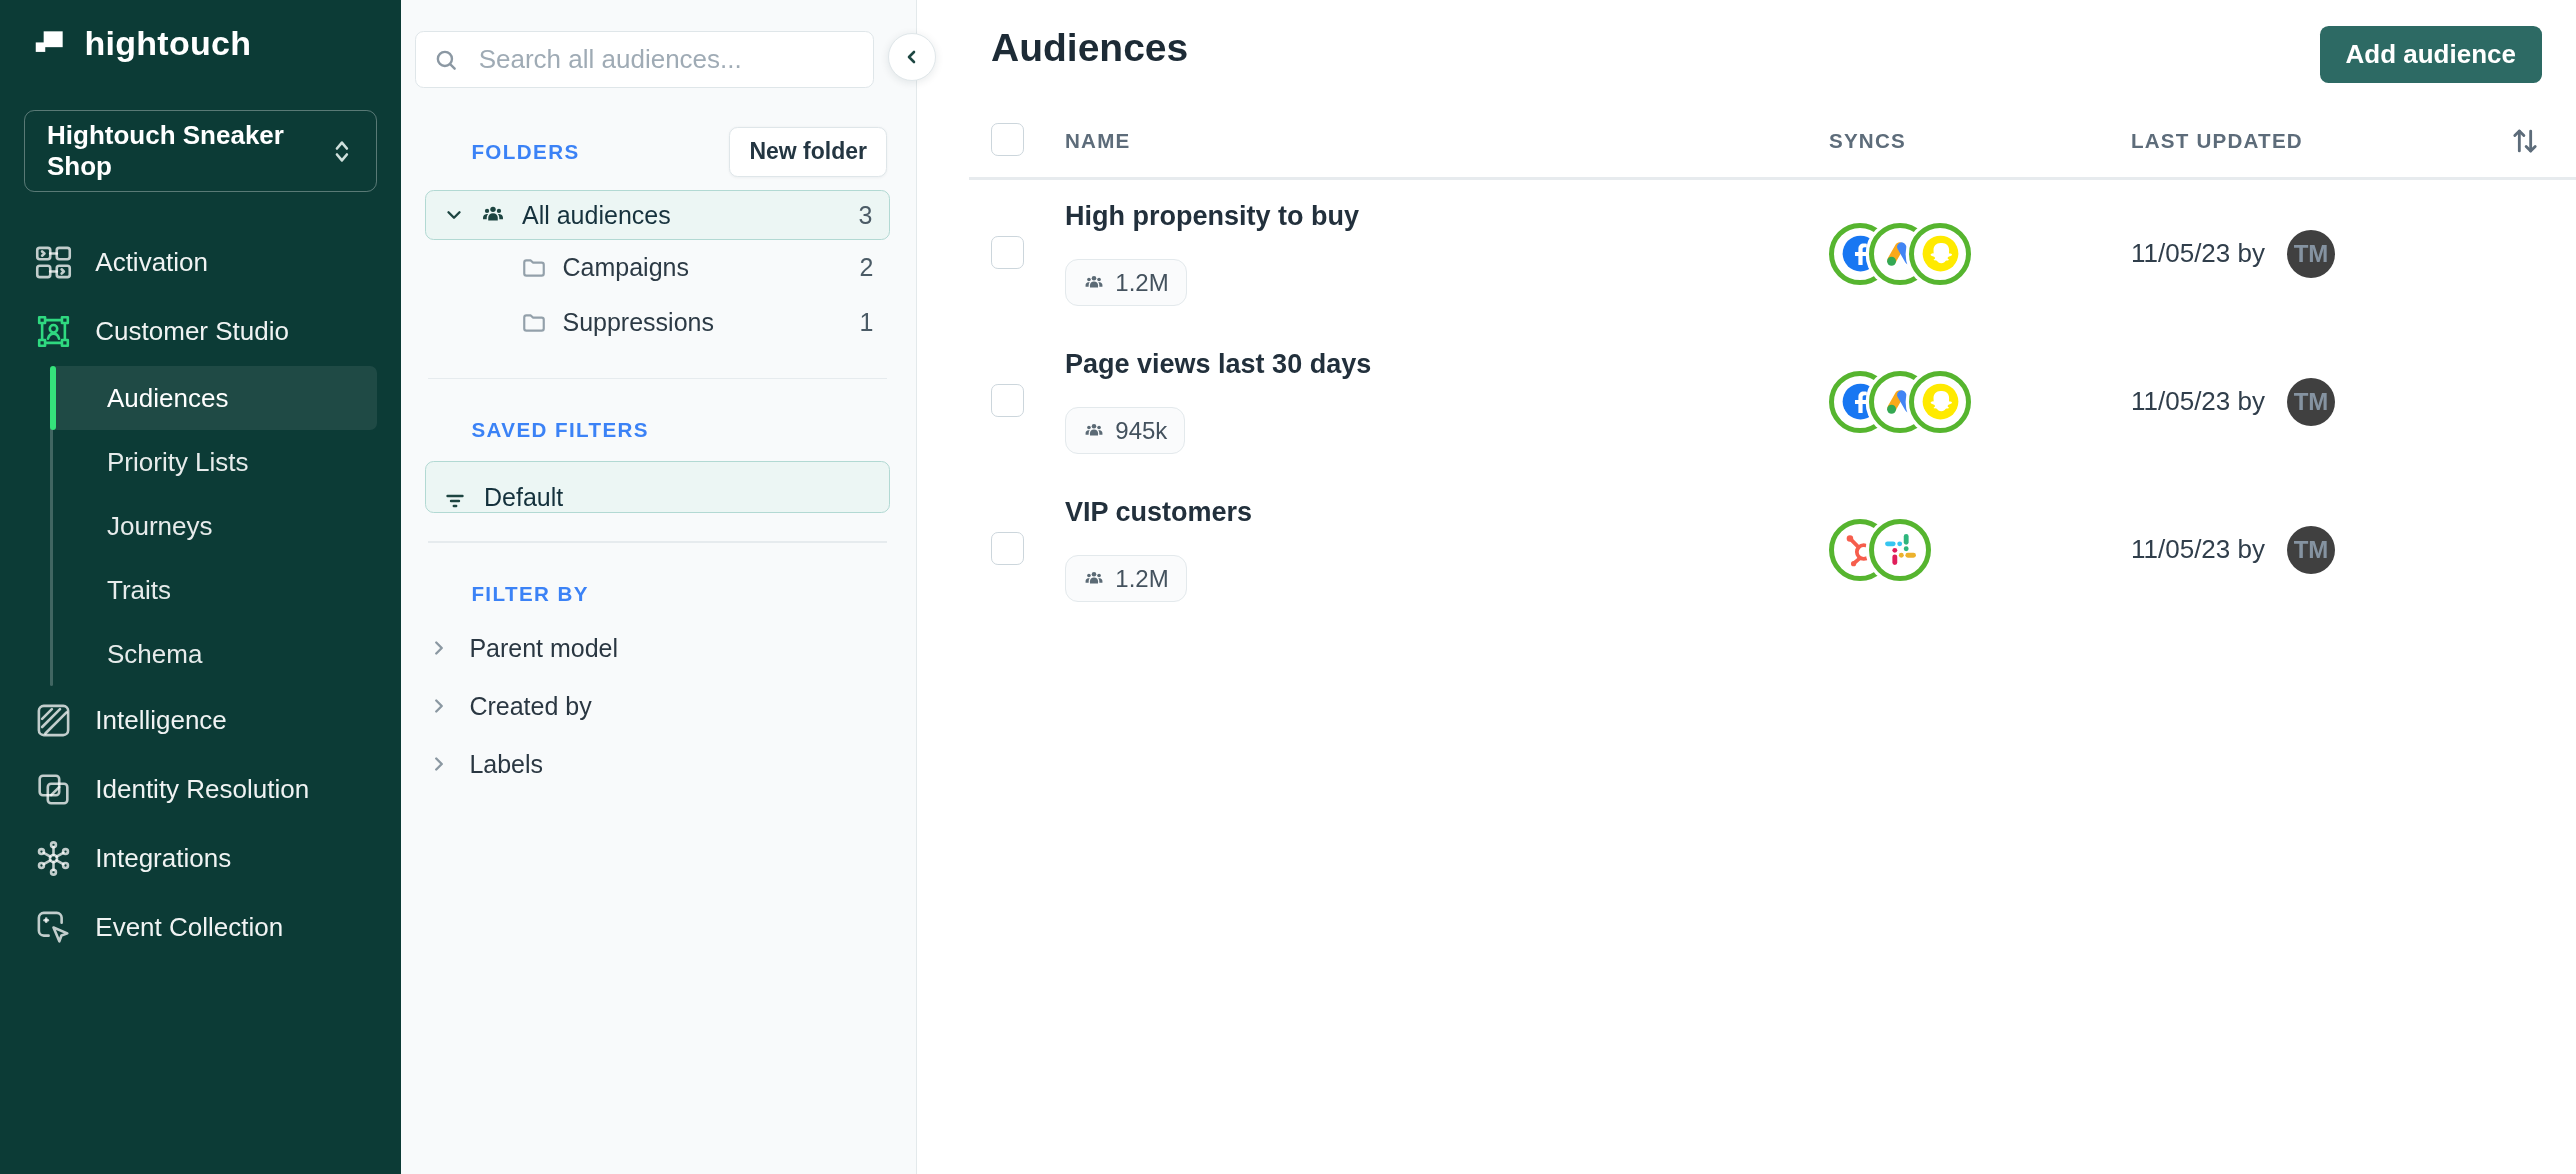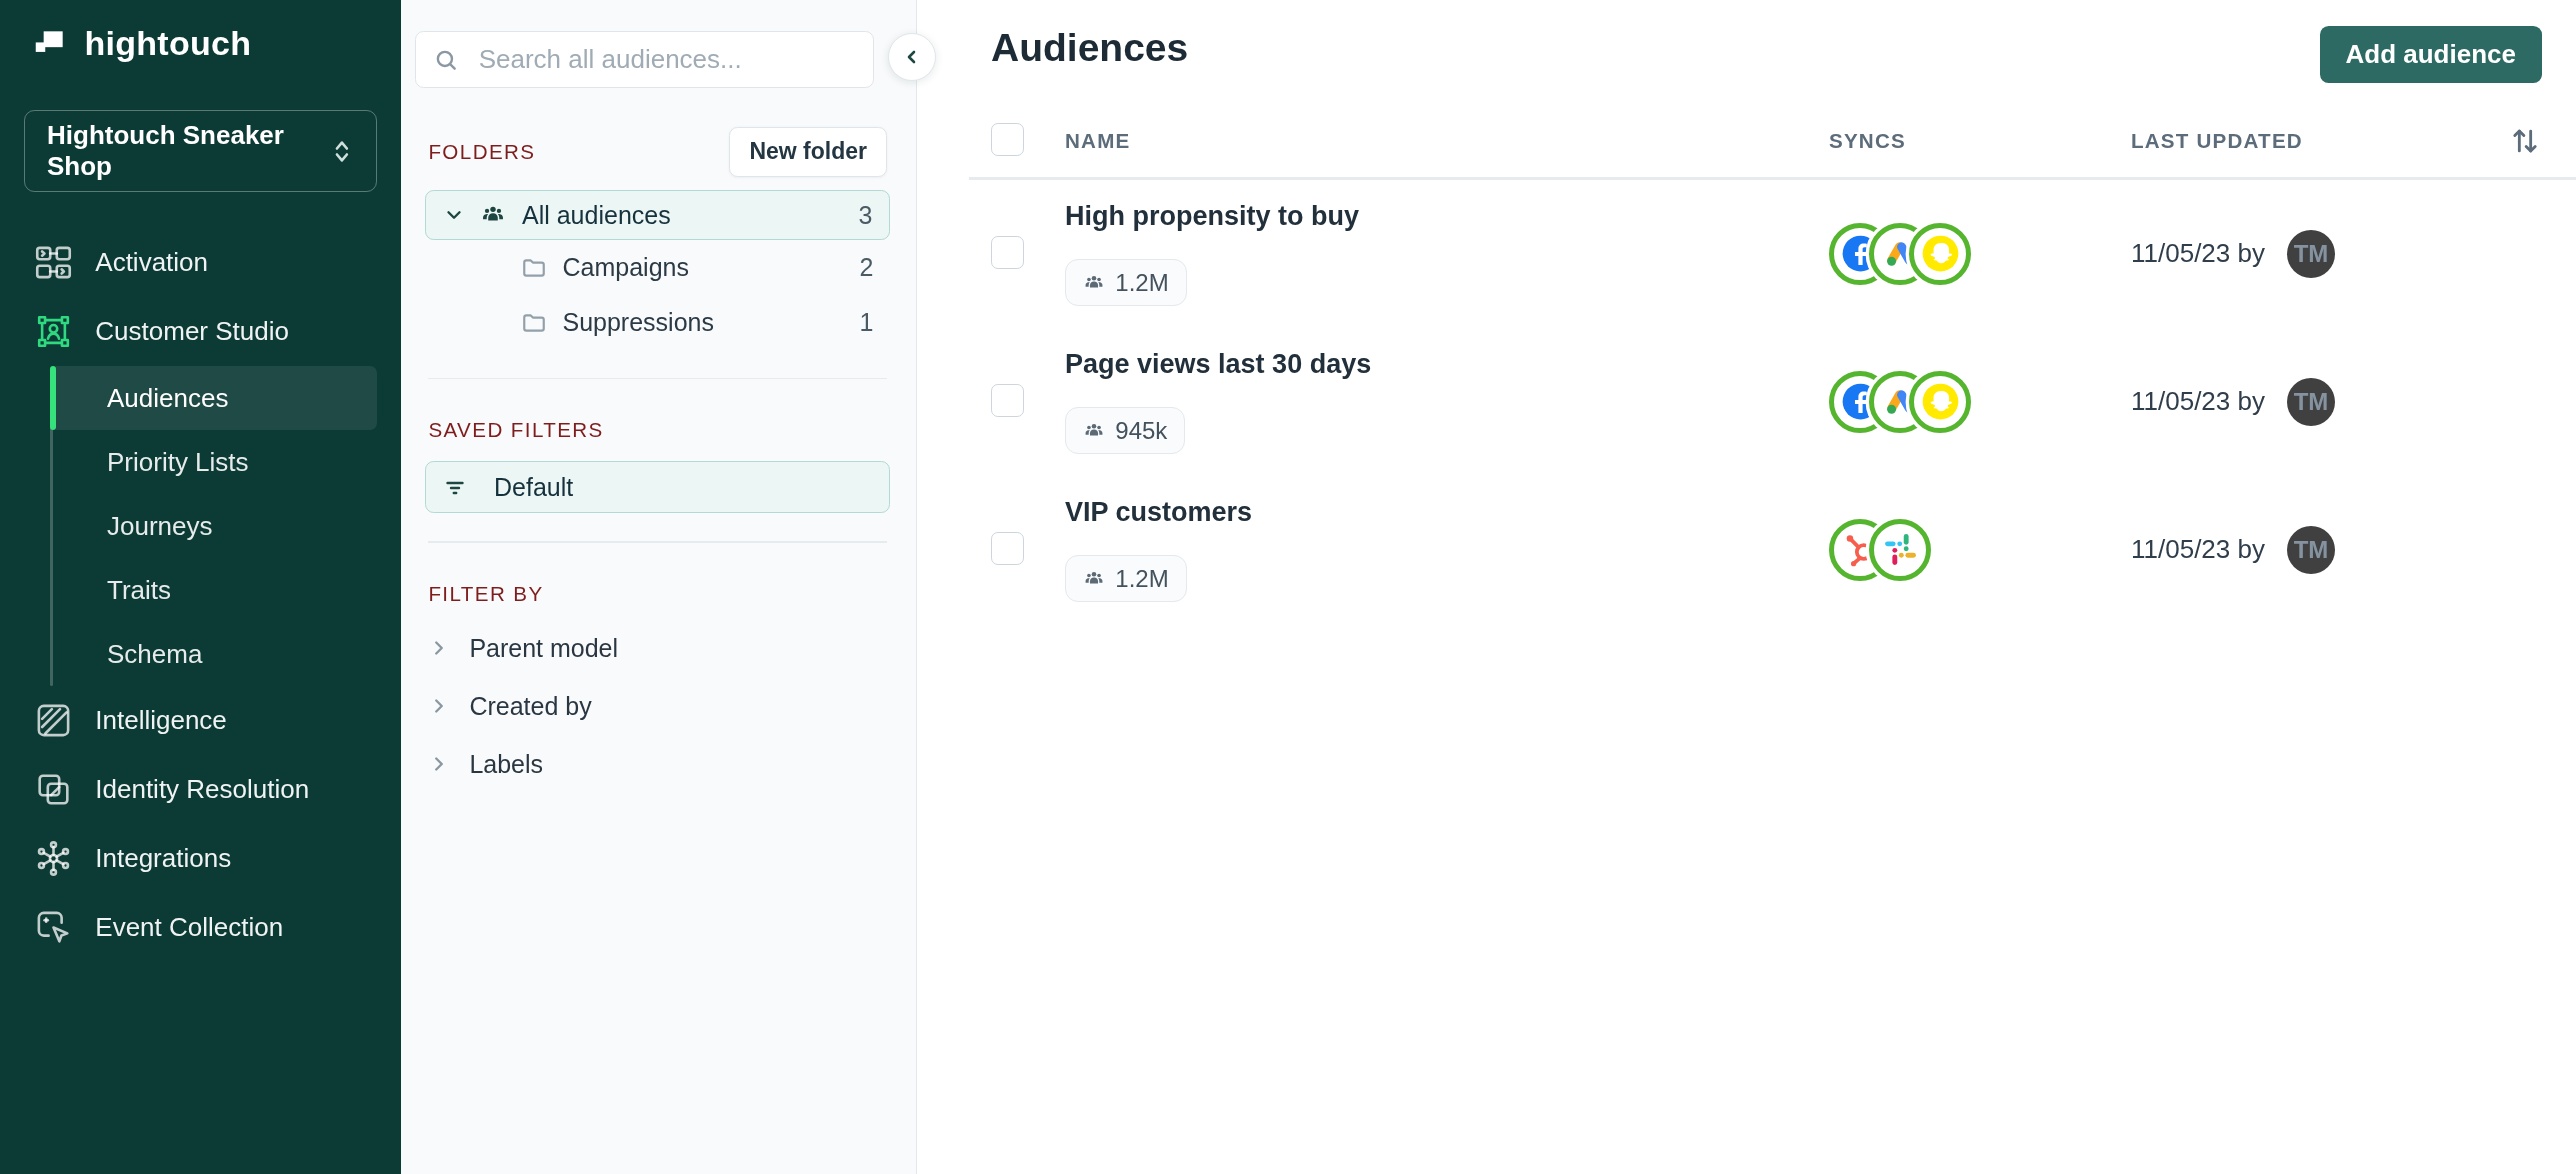--- a/index.html
+++ b/index.html
@@ -40,35 +40,35 @@
   .search-box svg { flex:none; }
   .search-box input { border:none; outline:none; font-size:26px; color:#2b3945;
                       background:transparent; width:100%; font-family:inherit; }
   .search-box input::placeholder { color:#9fabb5; }
   .collapse-btn { position:absolute; left:487px; top:33px; width:48px; height:48px;
                   border-radius:50%; background:#fff; border:1.7px solid #e0e7ea;
                   box-shadow:0 1.7px 8.6px rgba(20,40,50,.10); display:flex; align-items:center;
                   justify-content:center; z-index:5; cursor:pointer; }
   .section-head { display:flex; align-items:center; justify-content:space-between;
                   margin:39px 12px 0 13.7px; }
-  .section-label { font-size:20.6px; font-weight:400; letter-spacing:1.4px; color:#7f1d1d; }
+  .section-label { font-size:20.6px; font-weight:700; letter-spacing:1.4px; color:#3b82f6;margin-left:43px; }
   .new-folder-btn { background:#fff; border:1.7px solid #dfe6e9; border-radius:8.6px;
                     font-size:23px; font-weight:600; color:#243642; padding:10.3px 19px;
                     cursor:pointer; box-shadow:0 0.9px 2.6px rgba(20,40,50,.05); font-family:inherit; }
   .folder-list { margin:13.7px 8.6px 0 10.3px; }
   .folder-item { height:55px; display:flex; align-items:center; gap:15.5px; padding:0 17px;
                  font-size:25px; color:#2c3a45; border-radius:8.6px; cursor:pointer; }
   .folder-item.selected { background:#ecf6f4; border:1.7px solid #b2d9d3; height:50px;
                           color:#16323d; font-weight:500; }
   .folder-item.child { padding-left:96px; }
   .folder-count { margin-left:auto; color:#4b5b66; }
   .divider { height:1.7px; background:#e6ebee; margin:27.5px 12px 0 13.7px; }
   .saved-item { margin:19px 8.6px 0 10.3px; height:52px; background:#ecf6f4;
-                border:1.7px solid #b2d9d3; border-radius:8.6px; display:flex; align-items:center;
-                gap:27px; padding:0 17px; font-size:25px; color:#14313c; cursor:pointer; }
+                border:1.7px solid #b2d9d3; border-radius:8.6px; display:flex; align-items:flex-end;
+                gap:17px; padding:0 17px; font-size:25px; color:#14313c; cursor:pointer; }
   .filterby-item { height:58px; display:flex; align-items:center; gap:19px;
                    margin-left:13.7px; font-size:25px; color:#2a3742; cursor:pointer; }
   .filterby-list { margin-top:13.7px; }
 
   
   .main { flex:1; background:#fff; padding:26px 34px 0 74px; }
   .main-header { display:flex; align-items:flex-start; justify-content:space-between; }
   .page-title { font-size:39px; font-weight:700; color:#1d2b36; }
   .add-btn { background:#2d6a64; color:#fff; font-size:26px; font-weight:600; border:none;
              border-radius:8.6px; padding:0 26px; height:57px; cursor:pointer; font-family:inherit; }

